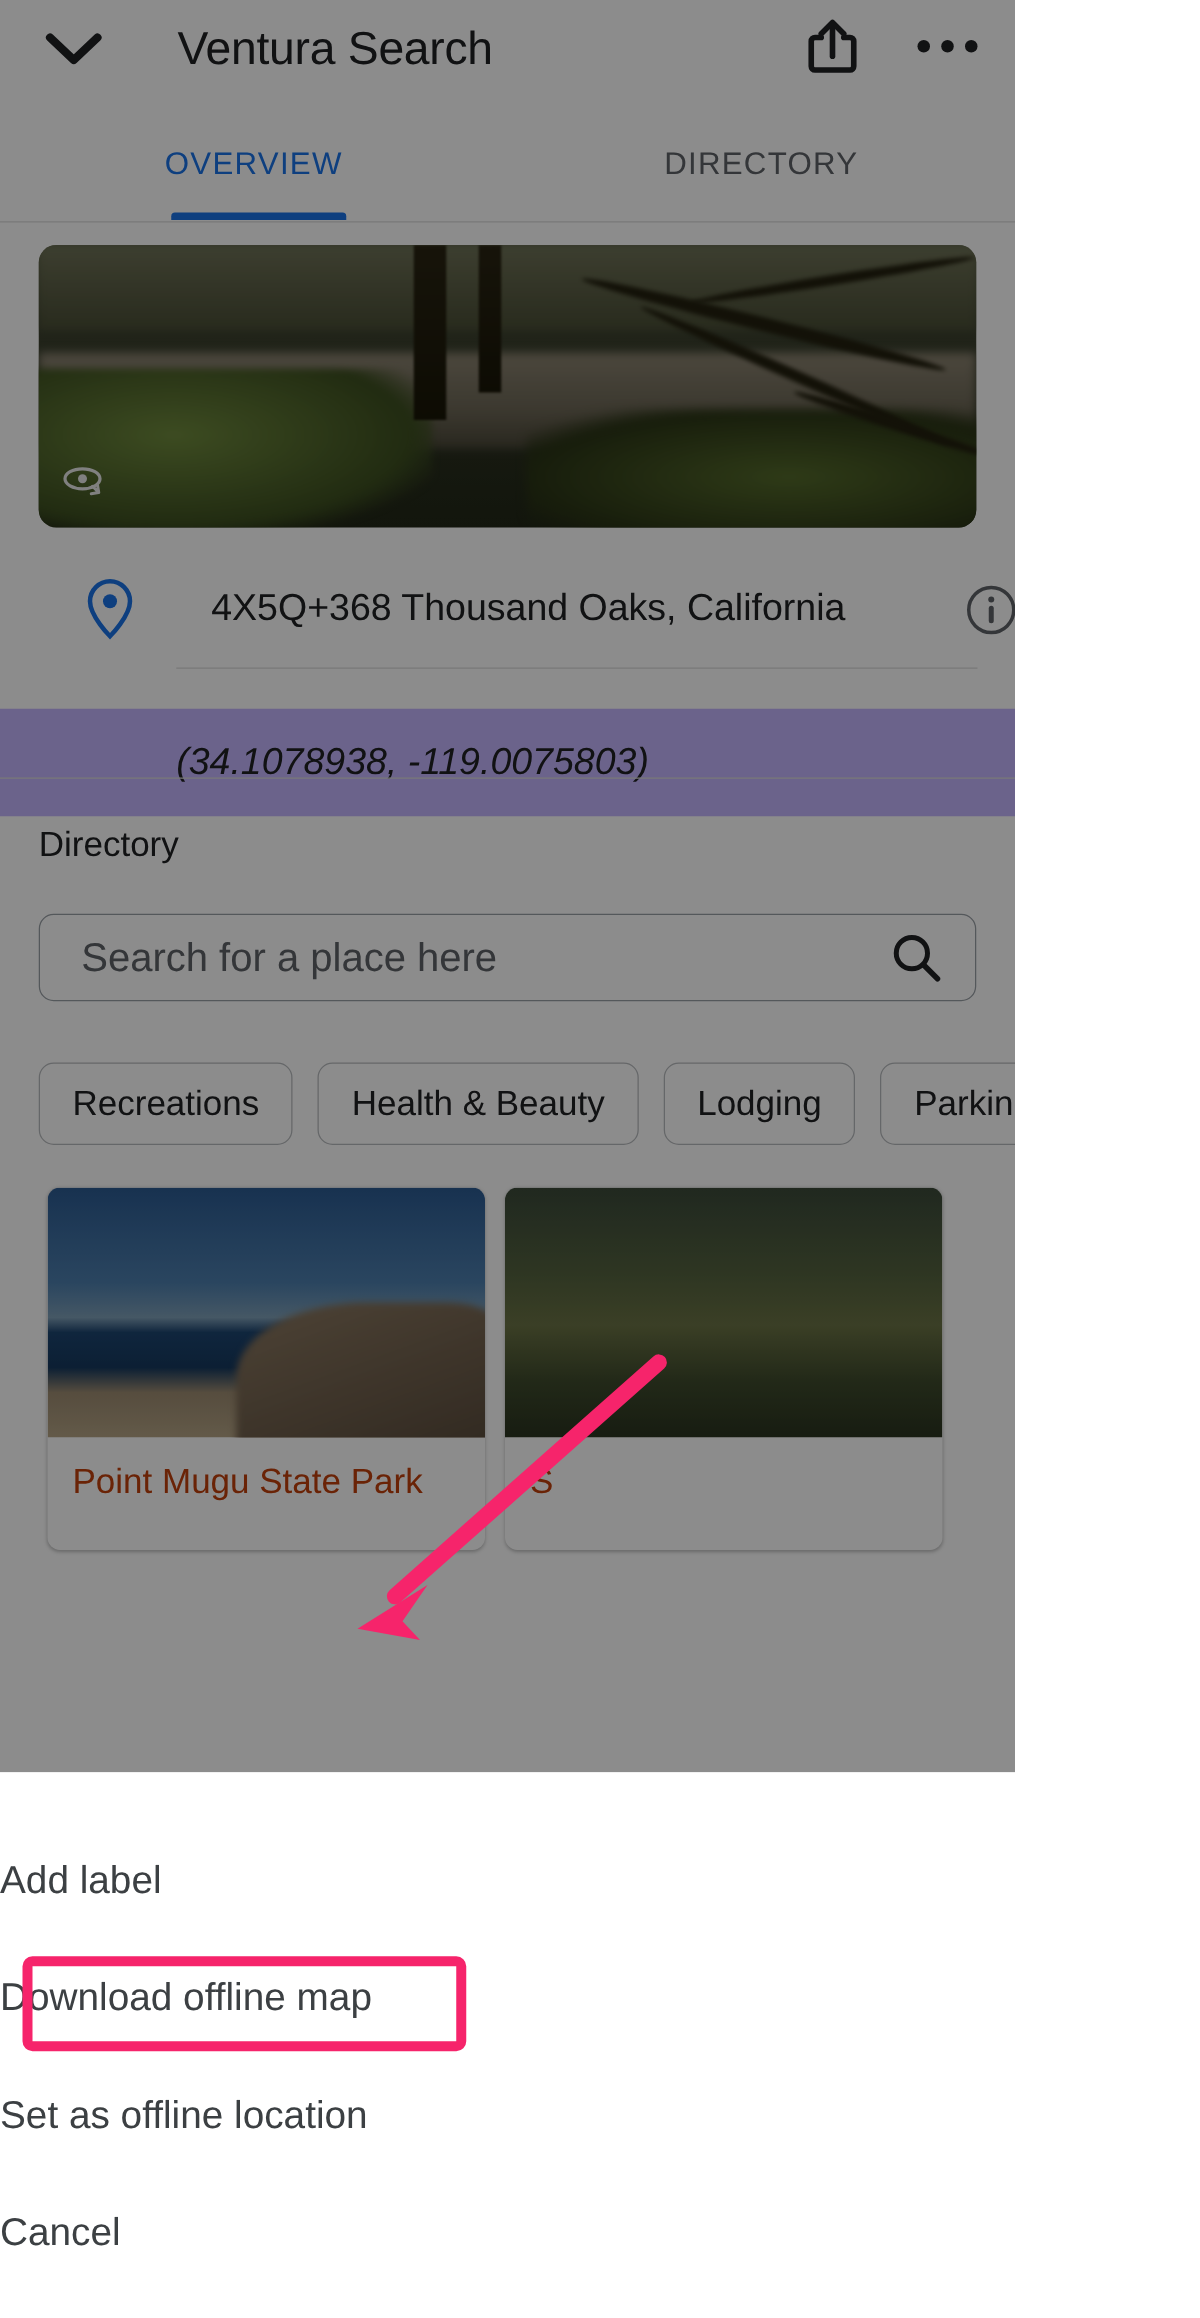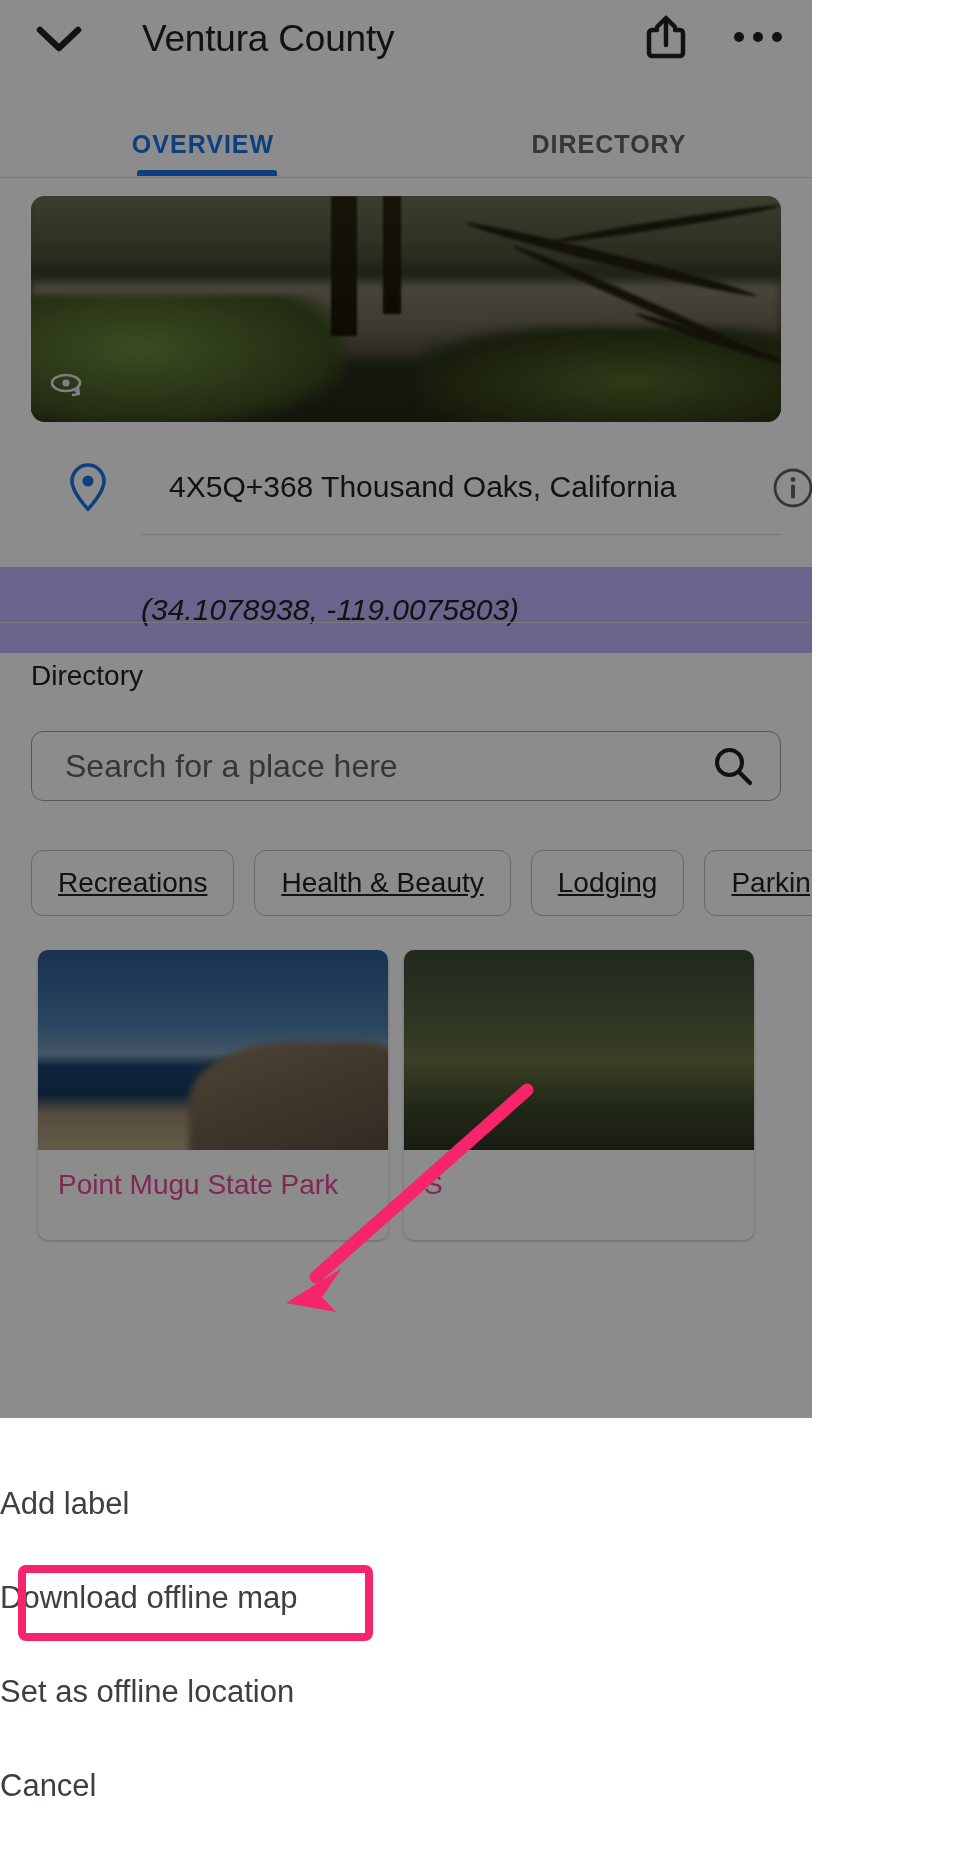--- a/index.html
+++ b/index.html
@@ -44,23 +44,23 @@
   }
   .dots{display:flex;gap:9px;align-items:center;}
   .dots i{display:block;width:10px;height:10px;border-radius:50%;background:#202124;}
 
   
   .tabs{
     position:absolute;left:0;top:92px;width:812px;height:85px;
     background:#ffffff;border-bottom:1px solid #dcdcdc;
   }
   .tab{
-    position:absolute;top:13px;height:84px;
+    position:absolute;top:0;height:84px;
     display:flex;align-items:flex-start;justify-content:center;
-    font-size:25px;letter-spacing:1.0px;font-weight:700;padding-top:25px;
+    font-size:25px;letter-spacing:1.0px;font-weight:400;padding-top:25px;
     box-sizing:border-box;
   }
   .tab.left{left:0;width:406px;color:#1a73e8;}
   .tab.right{left:406px;width:406px;color:#5f6368;}
   .tab-underline{
     position:absolute;left:137px;top:170px;width:140px;height:6px;
     background:#1a73e8;border-radius:3px 3px 0 0;
   }
 
   
@@ -152,36 +152,36 @@
     position:absolute;right:26px;top:0;height:68px;display:flex;align-items:center;
   }
   .chips{
     position:absolute;left:31px;top:850px;width:790px;height:70px;
     display:flex;gap:20px;
   }
   .chip{
     height:66px;border:1px solid #b9bcbf;border-radius:12px;
     display:flex;align-items:center;padding:0 26px;
     font-size:28px;color:#202124;white-space:nowrap;box-sizing:border-box;
-    background:#ffffff;flex:0 0 auto;text-decoration:underline;
+    background:#ffffff;flex:0 0 auto;
   }
   
   .cards{
     position:absolute;left:38px;top:950px;width:800px;height:300px;
     display:flex;gap:16px;
   }
   .card{
     flex:0 0 auto;width:350px;height:290px;border-radius:10px;
     background:#ffffff;box-shadow:0 1px 3px rgba(0,0,0,0.25);
     overflow:hidden;position:relative;
   }
   .card .thumb{position:absolute;left:0;top:0;width:100%;height:200px;overflow:hidden;}
   .card .cname{
     position:absolute;left:20px;top:208px;right:8px;
-    font-size:28px;color:#ec4899;line-height:54px;white-space:nowrap;overflow:hidden;
+    font-size:28px;color:#c2410c;line-height:54px;white-space:nowrap;overflow:hidden;
   }
   .ph-a{width:100%;height:100%;background:
      linear-gradient(180deg,#2c5b92 0%,#4d7fae 38%,#7fa0b8 52%,#1d4570 58%,#16395f 72%,#9d8c72 82%,#b5a485 100%);}
   .ph-a:after{content:"";position:absolute;right:-5%;top:46%;width:62%;height:62%;
      background:linear-gradient(160deg,#8d7a62,#57493a);filter:blur(3px);border-radius:48% 22% 8% 6%;}
   .ph-b{width:100%;height:100%;background:
      linear-gradient(180deg,#4a5c6e 0%,#63768a 30%,#7c8ea0 44%,#12375f 56%,#0e2c50 70%,#6f6755 84%,#8c8370 100%);}
   .ph-b:after{content:"";position:absolute;right:-14%;top:18%;width:72%;height:86%;
      background:linear-gradient(150deg,#b6aa92,#6d6251);filter:blur(3px);border-radius:40% 16% 6% 10%;}
   .ph-c{width:100%;height:100%;background:
@@ -217,21 +217,21 @@
 <body>
 
 <div id="app-layer">
 
   <div class="header">
     <div class="chev">
       <svg width="46" height="30" viewBox="0 0 46 30">
         <path d="M4 6 L23 24 L42 6" fill="none" stroke="#202124" stroke-width="6.5" stroke-linecap="round" stroke-linejoin="round"></path>
       </svg>
     </div>
-    <div class="title">Ventura County</div>
+    <div class="title">Ventura Search</div>
     <div class="share-btn">
       <svg width="40" height="46" viewBox="0 0 40 46">
         <path d="M11 16 H6 a3 3 0 0 0 -3 3 V39 a3 3 0 0 0 3 3 H34 a3 3 0 0 0 3 -3 V19 a3 3 0 0 0 -3 -3 H29" fill="none" stroke="#202124" stroke-width="4.5" stroke-linecap="round"></path>
         <path d="M20 31 V5" fill="none" stroke="#202124" stroke-width="4.5" stroke-linecap="round"></path>
         <path d="M11 13 L20 4 L29 13" fill="none" stroke="#202124" stroke-width="4.5" stroke-linecap="round" stroke-linejoin="round"></path>
       </svg>
     </div>
     <div class="more-btn">
       <div class="dots">
         <i></i>

